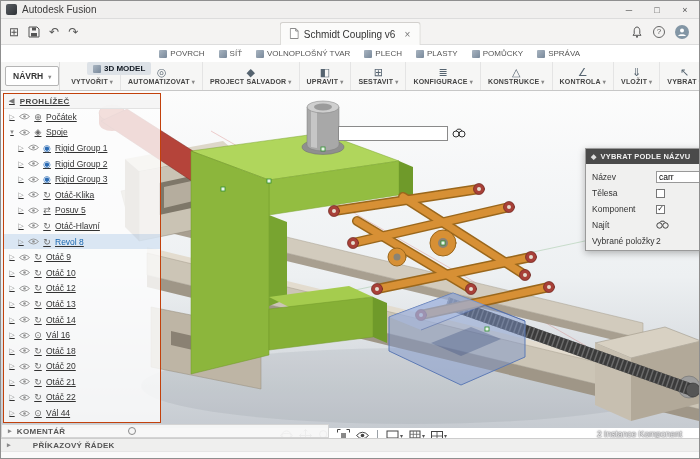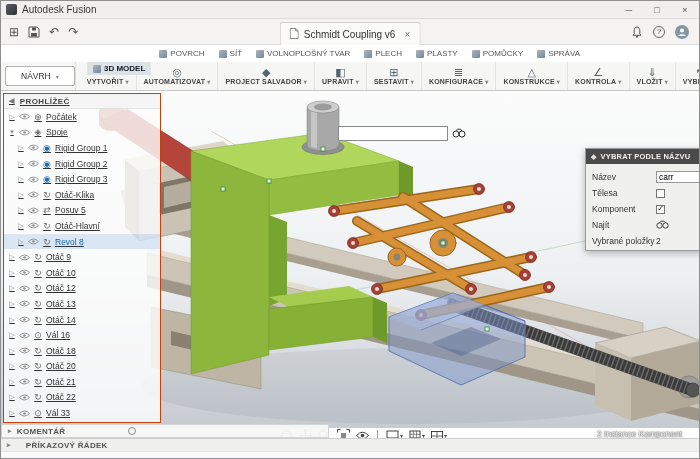--- a/index.html
+++ b/index.html
@@ -25,21 +25,21 @@
 
   
   .ribbontabs{height:17px;background:#fff;display:flex;align-items:center;gap:2px;padding-left:86px;position:relative;}
   .rtab{display:flex;align-items:center;gap:3px;padding:2px 6px;font-size:8px;color:#555;border-radius:2px;white-space:nowrap;}
   .rtab.active{background:#dde2e7;color:#0f1720;font-weight:bold;margin-top:30px;}
   .tabicon{width:8px;height:8px;border-radius:1px;background:linear-gradient(135deg,#a9b5c1,#78889a);}
 
   
   .ribbonbar{height:29px;background:#f6f6f5;border-bottom:1px solid #c7c7c7;display:flex;align-items:stretch;padding:0 4px;}
   .navrh-wrap{width:80px;display:flex;align-items:center;border-right:1px solid #ddd;margin-right:4px;}
-  .navrh-btn{background:#fff;border:1px solid #b5b5b5;border-radius:2px;font-size:8.5px;font-weight:normal;color:#333;padding:4px 15px;display:flex;gap:5px;align-items:center;}
+  .navrh-btn{background:#fff;border:1px solid #b5b5b5;border-radius:2px;font-size:8.5px;font-weight:bold;color:#333;padding:4px 7px;display:flex;gap:5px;align-items:center;}
   .rgroup{display:flex;flex-direction:column;align-items:center;justify-content:center;padding:1px 7px 2px;border-right:1px solid #e4e4e4;white-space:nowrap;}
   .rgroup.push{margin-left:auto;border-right:none;}
   .gicon{font-size:11px;color:#566470;line-height:12px;}
   .glabel{font-size:7px;font-weight:bold;color:#444;letter-spacing:.2px;display:flex;align-items:center;gap:2px;}
   .dd{font-size:6px;color:#888;}
 
   
   .viewport{position:absolute;left:0;top:90px;width:700px;height:337px;background:linear-gradient(180deg,#fcfcfc 0%,#edf0f2 55%,#c6cbd1 100%);overflow:hidden;}
   .scene{position:absolute;left:0;top:0;}
 
@@ -66,21 +66,21 @@
   .tree-row.selected .tlabel{color:#1565b0;}
   .tri{width:8px;font-size:7px;color:#8a8a8a;text-align:center;flex:none;}
   .eye{flex:none;display:flex;}
   .ticon{width:10px;font-size:9px;color:#6a6a6a;text-align:center;flex:none;}
   .tree-row.link .ticon{color:#2a6bb5;}
   .tlabel{font-size:8.5px;white-space:nowrap;}
 
   
   .comment-bar{position:absolute;left:0;top:423px;width:328px;height:14px;background:rgba(247,247,247,.95);border:1px solid #d4d4d4;display:flex;align-items:center;gap:5px;padding:0 6px;font-size:8px;font-weight:bold;color:#555;letter-spacing:.3px;}
   .cb-circle{width:8px;height:8px;border:1px solid #8a8a8a;border-radius:50%;margin-left:58px;}
-  .command-bar{position:absolute;left:0;top:437px;width:700px;height:13px;background:#efefee;border-top:1px solid #cdcdcd;display:flex;align-items:center;gap:15px;padding:0 6px;font-size:8px;font-weight:bold;color:#555;letter-spacing:.3px;}
+  .command-bar{position:absolute;left:0;top:437px;width:700px;height:13px;background:#efefee;border-top:1px solid #cdcdcd;display:flex;align-items:center;gap:22px;padding:0 6px;font-size:8px;font-weight:bold;color:#555;letter-spacing:.3px;}
   .command-space{position:absolute;left:0;top:450px;width:700px;height:9px;background:#fafafa;border-top:1px solid #e6e6e6;}
   .chev{font-size:7px;color:#888;}
 
   
   .dialog{position:absolute;left:584px;top:147px;width:141px;background:#f0f0ef;border:1px solid #9a9a9a;box-shadow:0 2px 7px rgba(0,0,0,.28);}
   .dlg-header{height:15px;background:#4a4a4a;color:#f0f0f0;display:flex;align-items:center;gap:4px;padding:0 5px;font-size:7.5px;font-weight:bold;letter-spacing:.2px;}
   .dlg-diamond{font-size:7px;color:#ddd;}
   .dlg-dock{margin-left:auto;font-size:8px;color:#d8a8a0;}
   .dlg-body{padding:5px 6px 1px;}
   .dlg-row{display:flex;align-items:center;height:16px;font-size:8.5px;color:#333;}
@@ -665,21 +665,21 @@
 
   <div class="tree-row" style="padding-left: 4px;">
     <span class="tri">▷</span>
     <span class="eye">
       <svg width="11" height="7" viewBox="0 0 11 7">
               <path d="M0.5,3.5 Q5.5,-1.5 10.5,3.5 Q5.5,8.5 0.5,3.5 Z" fill="none" stroke="#909090" stroke-width="0.9"></path>
               <circle cx="5.5" cy="3.5" r="1.3" fill="#909090"></circle>
             </svg>
     </span>
     <span class="ticon">⊙</span>
-    <span class="tlabel">Vál 33</span>
+    <span class="tlabel">Vál 44</span>
   </div>
 </div>
   </div>
 
   <div class="navbar">
     <span class="navbtn">
       <svg width="13" height="13">
           <circle cx="6.5" cy="6.5" r="4.6" fill="none" stroke="#444"></circle>
           <ellipse cx="6.5" cy="6.5" rx="6" ry="2.1" fill="none" stroke="#444" stroke-width="0.8"></ellipse>
         </svg>

